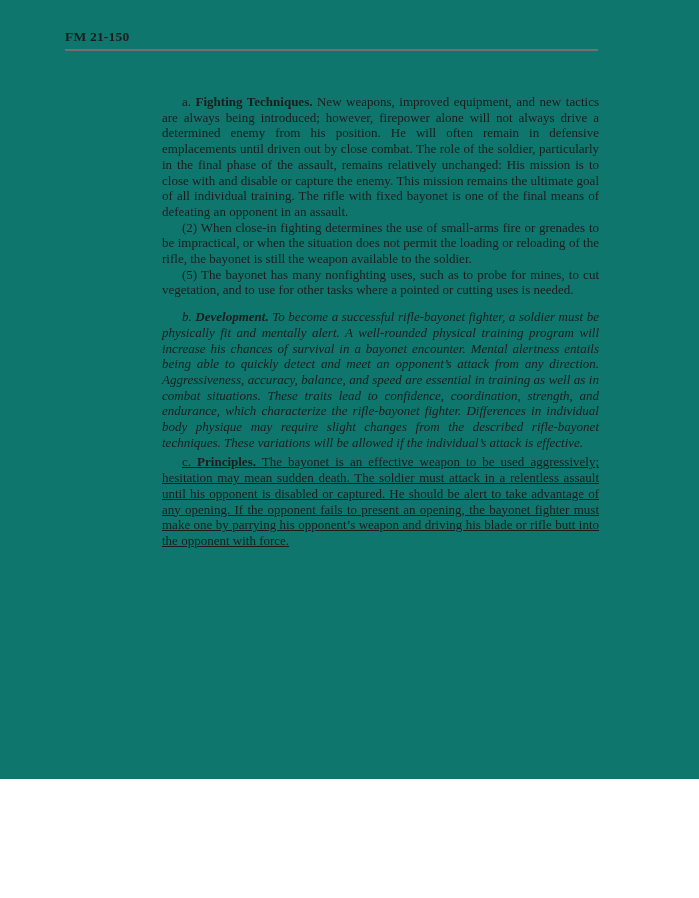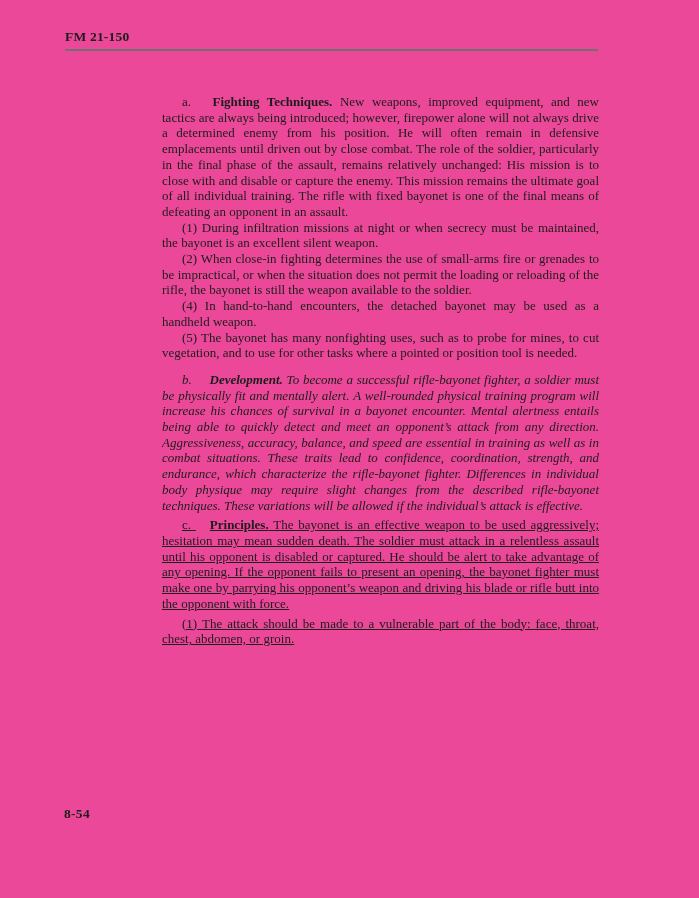--- a/index.html
+++ b/index.html
@@ -1,22 +1,22 @@
 <!DOCTYPE html>
 <html><head>
 <meta charset="utf-8">
 <style>
   * { box-sizing: border-box; }
   html, body { margin: 0; padding: 0; background: #ffffff; }
 
   .page {
     position: relative;
     width: 699px;
-    height: 898px;
-    background: #ec4899;
+    height: 779px;
+    background: #0f766e;
     font-family: "Liberation Serif", serif;
     color: #1c1c1c;
     overflow: hidden;
   }
 
   .header {
     position: absolute;
     left: 65px;
     top: 27px;
     width: 533px;
@@ -43,21 +43,21 @@
     line-height: 15.7px;
     text-align: justify;
   }
   p.para {
     margin: 0;
     text-indent: 20px;
   }
   p.gap-large { margin-top: 11px; font-style: italic; }
   p.gap-small { margin-top: 4px; text-decoration: underline; }
   p.gap-tiny  { margin-top: 2px; }
-  .pheading { font-weight: bold; margin-left: 14px; }
+  .pheading { font-weight: bold; }
 
   .footer {
     position: absolute;
     left: 64px;
     top: 806px;
     font-weight: bold;
     font-size: 13.5px;
     letter-spacing: 0.3px;
   }
 </style>
@@ -68,33 +68,30 @@
 
   <div class="header">
     <span class="header-text">FM 21-150</span>
     <div class="header-rule"></div>
   </div>
 
   <div class="body-text">
 
     <p class="para"><span class="plabel">a.</span> <span class="pheading">Fighting Techniques.</span> <span class="ptext">New weapons, improved equipment, and new tactics are always being introduced; however, firepower alone will not always drive a determined enemy from his position. He will often remain in defensive emplacements until driven out by close combat. The role of the soldier, particularly in the final phase of the assault, remains relatively unchanged: His mission is to close with and disable or capture the enemy. This mission remains the ultimate goal of all individual training. The rifle with fixed bayonet is one of the final means of defeating an opponent in an assault.</span></p>
 
-    <p class="para"><span class="plabel">(1)</span> <span class="ptext">During infiltration missions at night or when secrecy must be maintained, the bayonet is an excellent silent weapon.</span></p>
 
     <p class="para"><span class="plabel">(2)</span> <span class="ptext">When close-in fighting determines the use of small-arms fire or grenades to be impractical, or when the situation does not permit the loading or reloading of the rifle, the bayonet is still the weapon available to the soldier.</span></p>
 
 
-    <p class="para"><span class="plabel">(4)</span> <span class="ptext">In hand-to-hand encounters, the detached bayonet may be used as a handheld weapon.</span></p>
 
-    <p class="para"><span class="plabel">(5)</span> <span class="ptext">The bayonet has many nonfighting uses, such as to probe for mines, to cut vegetation, and to use for other tasks where a pointed or position tool is needed.</span></p>
+    <p class="para"><span class="plabel">(5)</span> <span class="ptext">The bayonet has many nonfighting uses, such as to probe for mines, to cut vegetation, and to use for other tasks where a pointed or cutting uses is needed.</span></p>
 
     <p class="para gap-large"><span class="plabel">b.</span> <span class="pheading">Development.</span> <span class="ptext">To become a successful rifle-bayonet fighter, a soldier must be physically fit and mentally alert. A well-rounded physical training program will increase his chances of survival in a bayonet encounter. Mental alertness entails being able to quickly detect and meet an opponent’s attack from any direction. Aggressiveness, accuracy, balance, and speed are essential in training as well as in combat situations. These traits lead to confidence, coordination, strength, and endurance, which characterize the rifle-bayonet fighter. Differences in individual body physique may require slight changes from the described rifle-bayonet techniques. These variations will be allowed if the individual’s attack is effective.</span></p>
 
     <p class="para gap-small"><span class="plabel">c.</span> <span class="pheading">Principles.</span> <span class="ptext">The bayonet is an effective weapon to be used aggressively; hesitation may mean sudden death. The soldier must attack in a relentless assault until his opponent is disabled or captured. He should be alert to take advantage of any opening. If the opponent fails to present an opening, the bayonet fighter must make one by parrying his opponent’s weapon and driving his blade or rifle butt into the opponent with force.</span></p>
 
-    <p class="para gap-small"><span class="plabel">(1)</span> <span class="ptext">The attack should be made to a vulnerable part of the body: face, throat, chest, abdomen, or groin.</span></p>
 
 
   </div>
 
   <div class="footer">8-54</div>
 
 </div>
 
 </body></html>

